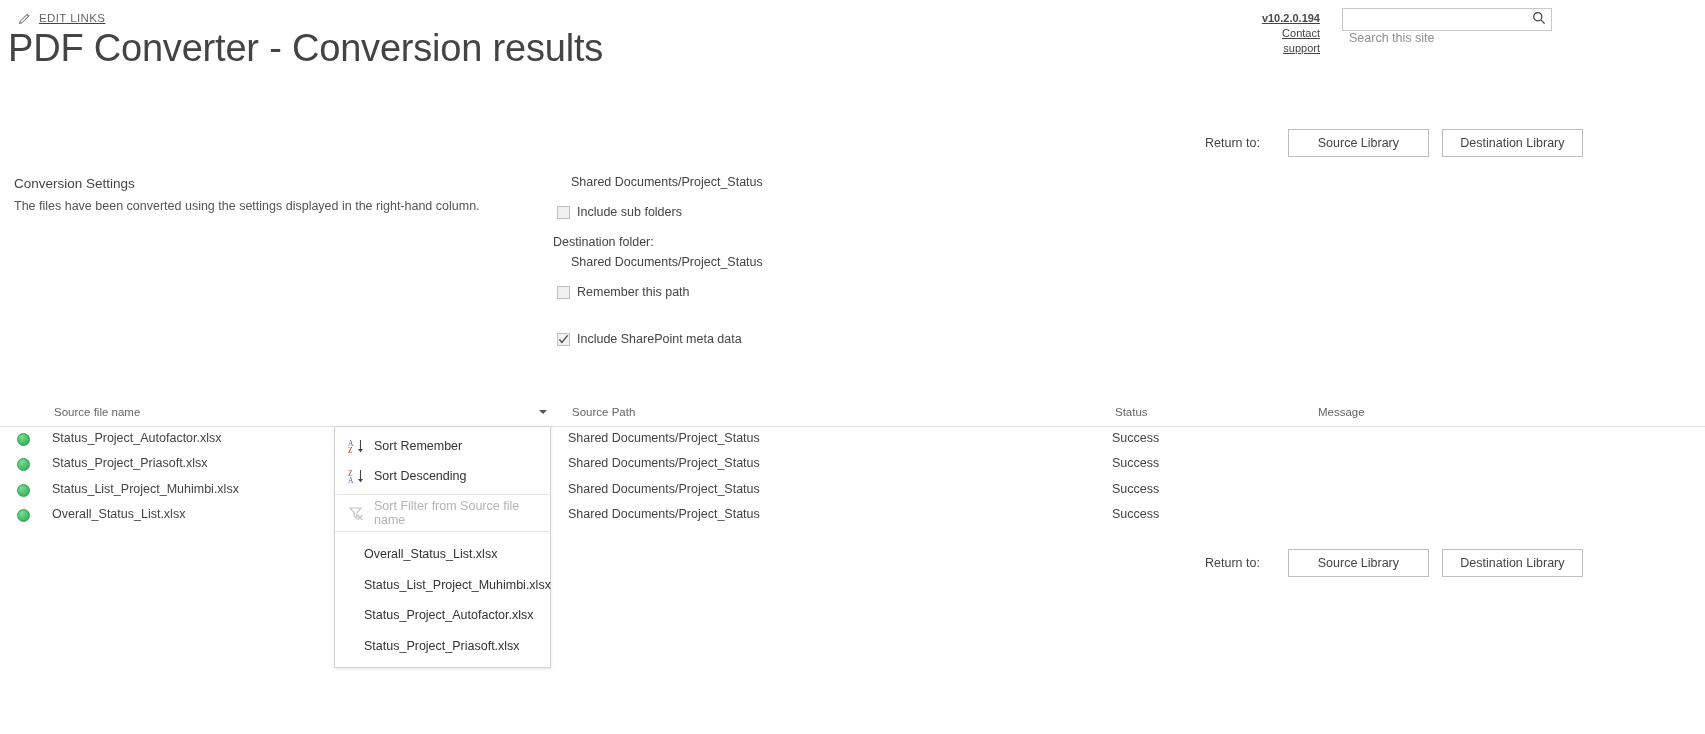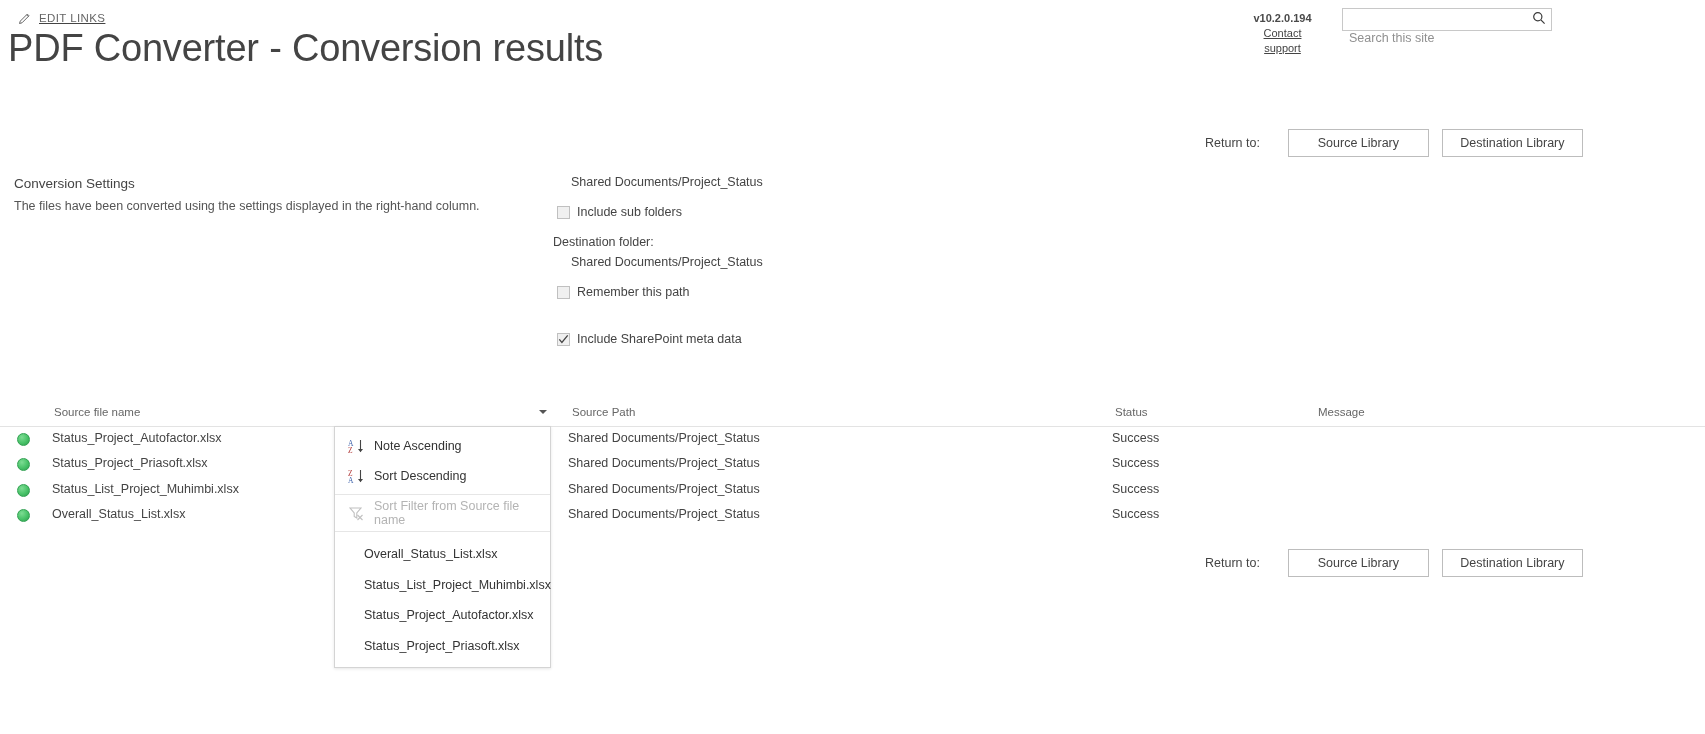--- a/index.html
+++ b/index.html
@@ -19,21 +19,21 @@
     display: flex; align-items: center; gap: 8px; text-decoration: underline;
   }
   .pencil-icon { width: 13px; height: 13px; display: block; }
   .editlinks-label {
     font-size: 11.5px; letter-spacing: .4px;
     color: #666; text-transform: uppercase;
   }
 
   .version-block {
     position: absolute; left: 1245px; top: 11px;
-    width: 75px; text-align: center;
+    width: 75px; text-align: right; text-decoration: underline;
   }
   .version-text { font-size: 11px; color: #4a4a4a; font-weight: bold; line-height: 15px; }
   .support-link {
     font-size: 11px; color: #444; text-decoration: underline;
     line-height: 15px; display: block; cursor: pointer;
   }
 
   .search-box {
     position: absolute; left: 1342px; top: 8px;
     width: 210px; height: 23px;
@@ -288,21 +288,21 @@
   <div class="filter-menu">
     <div class="menu-item">
       <span class="menu-icon">
         <svg width="17" height="17" viewBox="0 0 17 17">
           <text x="0" y="7.5" font-family="Liberation Serif, serif" font-size="7.5" fill="#3b5fa8">A</text>
           <text x="0" y="15" font-family="Liberation Serif, serif" font-size="7.5" fill="#b23b3b">Z</text>
           <line x1="12.5" y1="2" x2="12.5" y2="13.5" stroke="#444" stroke-width="1.1"></line>
           <path d="M10 11 L12.5 14.3 L15 11 Z" fill="#444"></path>
         </svg>
       </span>
-      <span>Note Ascending</span>
+      <span>Sort Remember</span>
     </div>
 
     <div class="menu-item">
       <span class="menu-icon">
         <svg width="17" height="17" viewBox="0 0 17 17">
           <text x="0" y="7.5" font-family="Liberation Serif, serif" font-size="7.5" fill="#b23b3b">Z</text>
           <text x="0" y="15" font-family="Liberation Serif, serif" font-size="7.5" fill="#3b5fa8">A</text>
           <line x1="12.5" y1="2" x2="12.5" y2="13.5" stroke="#444" stroke-width="1.1"></line>
           <path d="M10 11 L12.5 14.3 L15 11 Z" fill="#444"></path>
         </svg>

